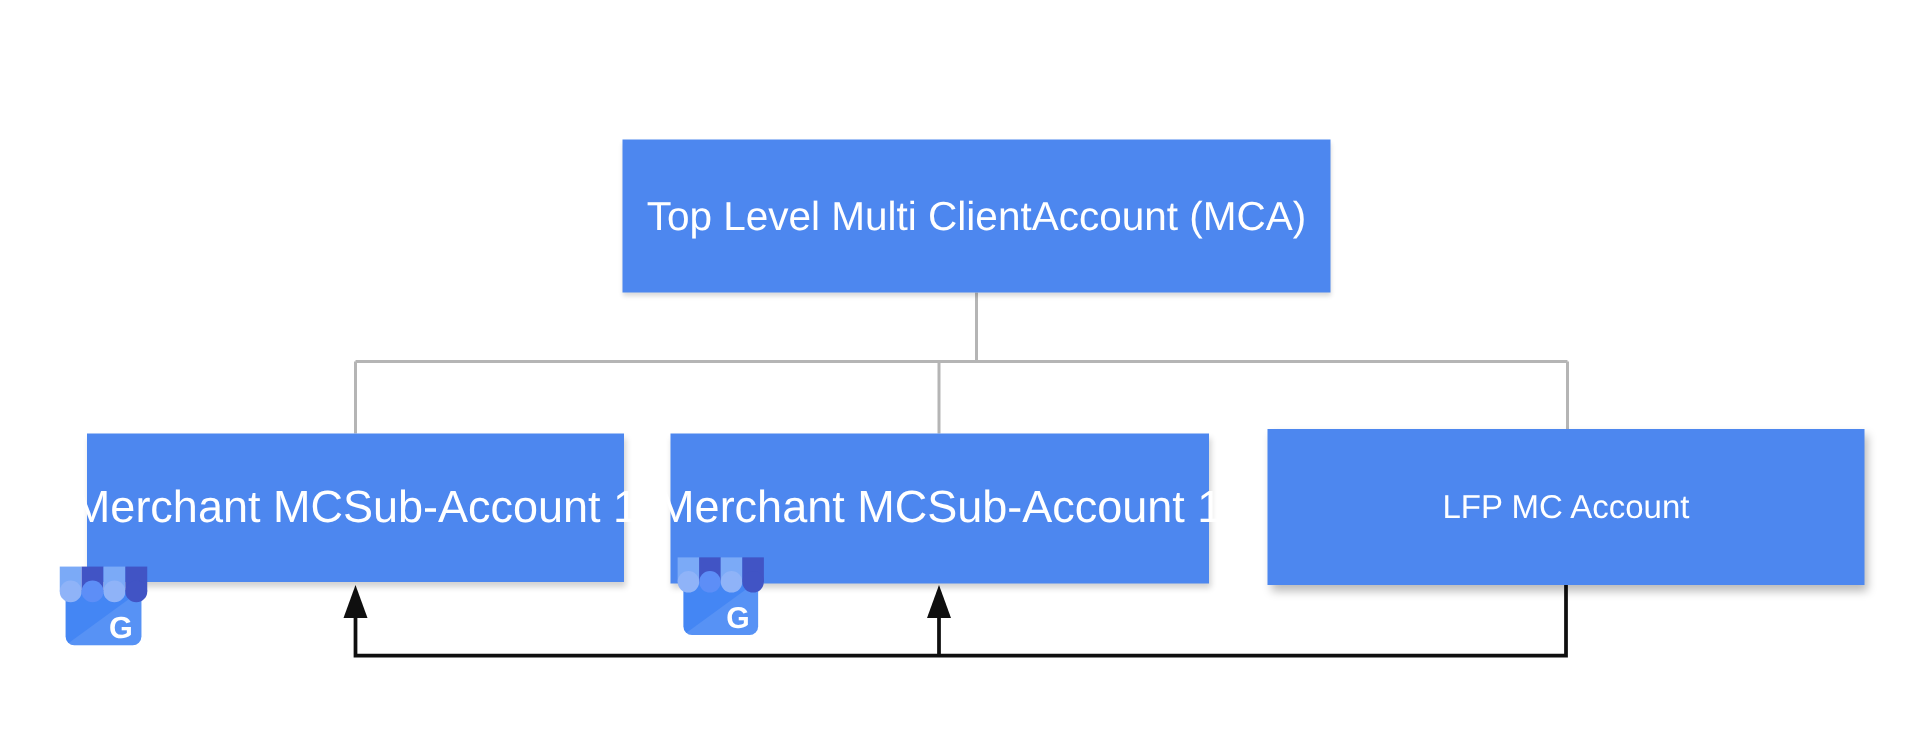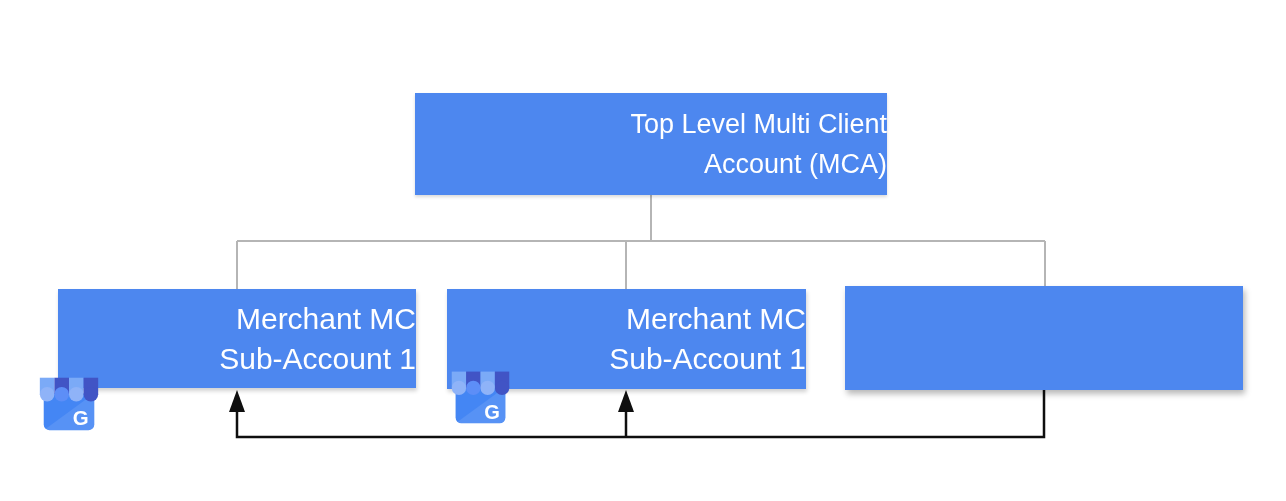--- a/index.html
+++ b/index.html
@@ -34,22 +34,22 @@
   }
   .arrowhead {
     fill: var(--arrow-black, #0f0f0f);
     stroke: none;
   }
   .node {
     position: absolute;
     background: var(--node-blue, #4d87ef);
     color: var(--node-text, #ffffff);
     display: flex;
-    flex-direction: column;
-    align-items: flex-end;
+    flex-direction: row;
+    align-items: center;
     justify-content: center;
     text-align: center;
   }
   .node .line { white-space: nowrap; }
   .node-mca {
     left: 415px; top: 93px;
     width: 472px; height: 102px;
     font-size: 27px;
     line-height: 1.5;
     box-shadow: 0 2px 3px rgba(0,0,0,0.15);
@@ -109,20 +109,21 @@
     <div class="line">Merchant MC</div>
     <div class="line">Sub-Account 1</div>
   </div>
 
   <div class="node node-sub node-sub2">
     <div class="line">Merchant MC</div>
     <div class="line">Sub-Account 1</div>
   </div>
 
   <div class="node node-lfp">
+    <div class="line">LFP MC Account</div>
   </div>
 
   <svg class="gmb-icon gmb-icon-1" viewBox="0 0 72 72" xmlns="http://www.w3.org/2000/svg">
     <defs>
       <clipPath id="gmbBodyA">
         <path d="M10,26 h52 v32 a6,6 0 0 1 -6,6 h-40 a6,6 0 0 1 -6,-6 z"></path>
       </clipPath>
     </defs>
     <g>
       <path d="M10,26 h52 v32 a6,6 0 0 1 -6,6 h-40 a6,6 0 0 1 -6,-6 z" fill="var(--gmb-body-blue, #4486f4)"></path>

